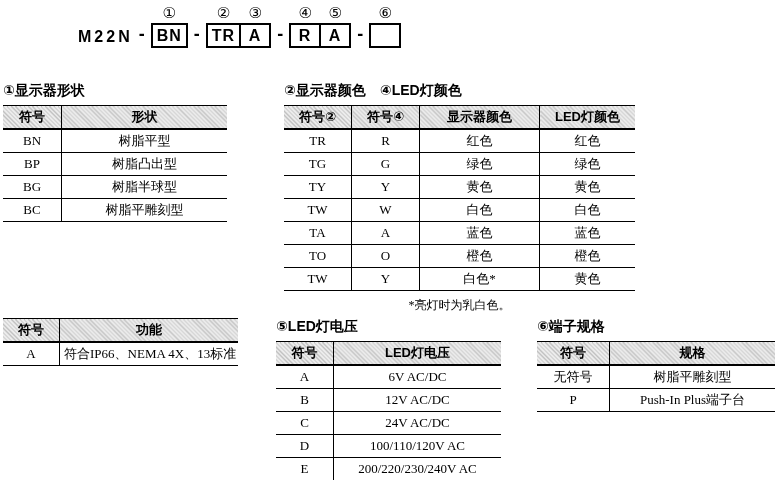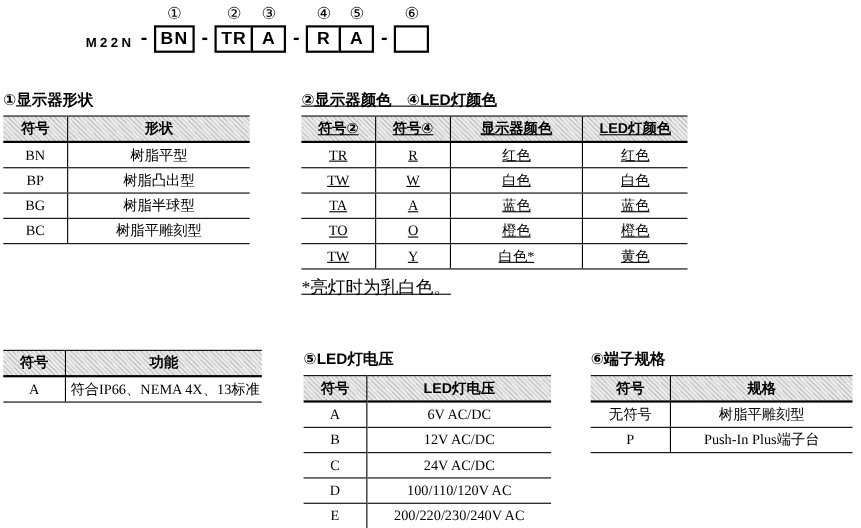--- a/index.html
+++ b/index.html
@@ -7,21 +7,21 @@
     position:relative; width:783px; height:480px; background:#fff;
     color:#000; overflow:hidden;
   }
 
   
   .model-area {
     position:absolute; left:78px; top:5px;
     display:flex; align-items:flex-end;
     font-family:"Liberation Sans","DejaVu Sans",sans-serif;
   }
-  .m-prefix { font-size:12px; font-weight:bold; letter-spacing:3px; padding-bottom:2px; }
+  .m-prefix { font-size:16px; font-weight:bold; letter-spacing:3px; padding-bottom:2px; }
   .m-dash   { font-size:18px; font-weight:bold; padding:0 6px 3px 6px; }
   .m-group  { display:flex; align-items:flex-end; }
   .m-group .m-stack + .m-stack { margin-left:-2px; }
   .m-stack  { display:flex; flex-direction:column; align-items:center; }
   .m-circle { font-size:15px; line-height:16px; margin-bottom:2px; }
   .m-box {
     border:2px solid #000; height:21px; min-width:20px; padding:0 4px;
     display:flex; align-items:center; justify-content:center;
     font-size:16px; font-weight:bold; letter-spacing:1px; background:#fff;
   }
@@ -45,28 +45,28 @@
     font-family:"Liberation Serif","DejaVu Serif",serif;
     font-size:13px; height:22px; padding:0 2px; text-align:center;
     white-space:nowrap; overflow:hidden;
   }
   table.spec th + th, table.spec td + td { border-left:1px solid #000; }
 
   #sec-shape      { left:3px;   top:82px; }
   #sec-shape table      { width:224px; }
   #sec-shape th:first-child      { width:54px; }
 
-  #sec-colors     { left:274px; top:82px;text-decoration:underline; }
+  #sec-colors     { left:284px; top:82px; }
   #sec-colors table     { width:351px; }
   #sec-colors th:nth-child(1) { width:63px; }
   #sec-colors th:nth-child(2) { width:63px; }
   #sec-colors th:nth-child(3) { width:115px; }
   .footnote {
     font-family:"Liberation Serif","DejaVu Serif",serif;
-    font-size:16px; margin-top:6px;
+    font-size:12px; margin-top:6px;text-align:center;
   }
 
   #sec-protection { left:3px;   top:318px; }
   #sec-protection table { width:235px; }
   #sec-protection th:first-child { width:52px; }
   #sec-protection td:last-child  { text-align:center; padding-left:4px; }
 
   #sec-voltage    { left:276px; top:318px; }
   #sec-voltage table    { width:225px; }
   #sec-voltage th:first-child    { width:53px; }
@@ -169,20 +169,32 @@
           </tr>
         </thead>
         <tbody>
           <tr>
             <td>TR</td>
             <td>R</td>
             <td>红色</td>
             <td>红色</td>
           </tr>
           <tr>
+            <td>TG</td>
+            <td>G</td>
+            <td>绿色</td>
+            <td>绿色</td>
+          </tr>
+          <tr>
+            <td>TY</td>
+            <td>Y</td>
+            <td>黄色</td>
+            <td>黄色</td>
+          </tr>
+          <tr>
             <td>TW</td>
             <td>W</td>
             <td>白色</td>
             <td>白色</td>
           </tr>
           <tr>
             <td>TA</td>
             <td>A</td>
             <td>蓝色</td>
             <td>蓝色</td>

